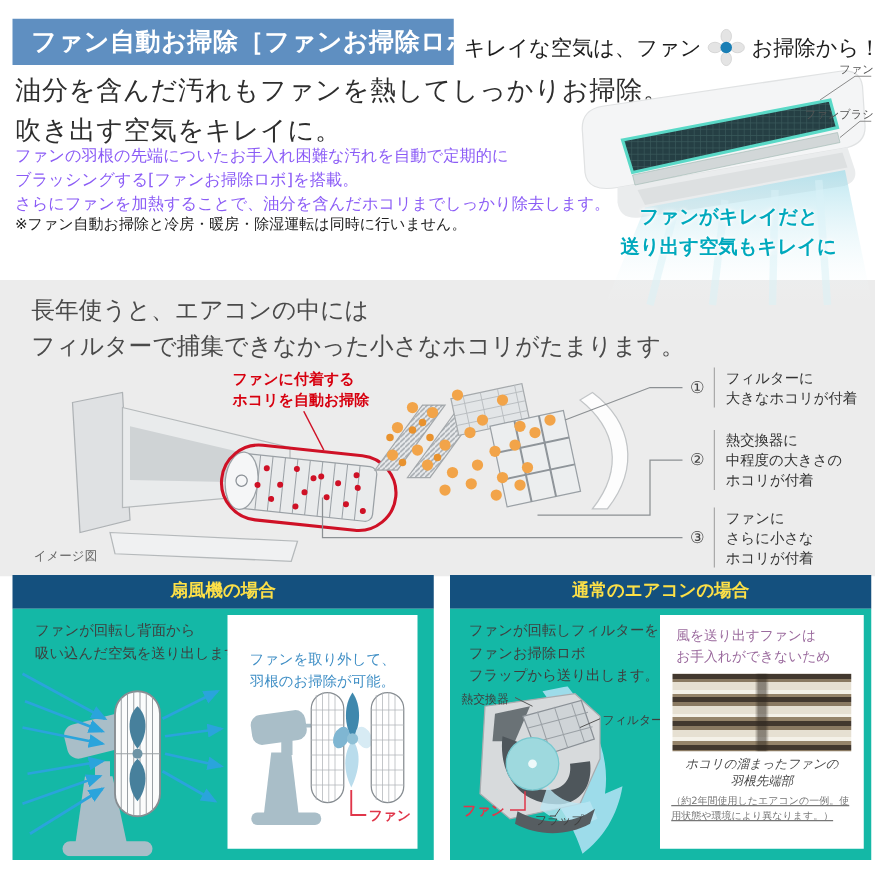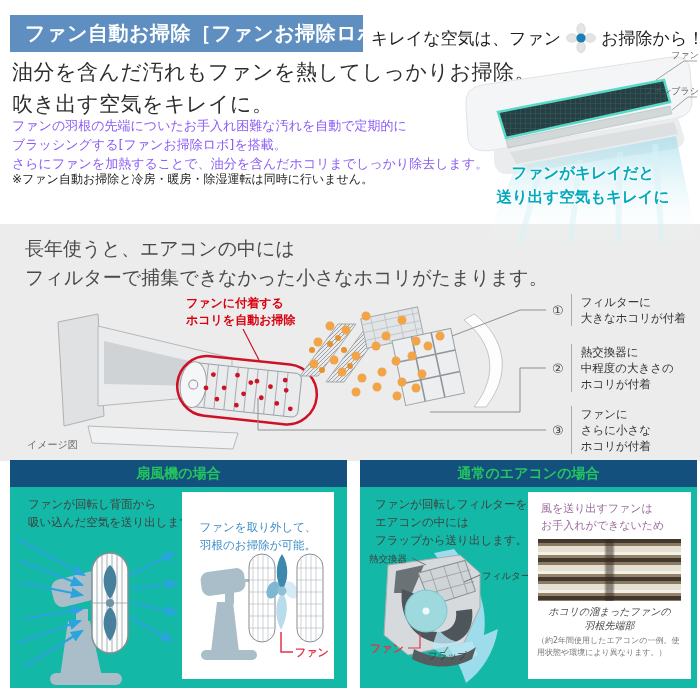--- a/index.html
+++ b/index.html
@@ -26,33 +26,33 @@
   .dust-svg{position:absolute;left:0;top:62px;}
   .callout{position:absolute;left:186px;top:71px;font-size:12px;font-weight:bold;color:#D7000F;
            line-height:1.4;white-space:nowrap;}
   .img-note{position:absolute;left:27px;top:214px;font-size:10px;color:#666;}
   .ds-item{position:absolute;left:552px;display:flex;align-items:center;}
   .ds-num{font-size:13px;color:#444;margin-right:7px;}
   .ds-bar{width:1px;align-self:stretch;background:#aaa;}
   .ds-text{font-size:11.5px;color:#333;line-height:1.4;padding-left:9px;white-space:nowrap;}
   
   .panel{position:absolute;top:460px;width:337px;}
-  .panel-h{height:27px;background:#14507E;color:#22c55e;font-size:14px;font-weight:bold;
+  .panel-h{height:27px;background:#14507E;color:#fde047;font-size:14px;font-weight:bold;
            text-align:center;line-height:27px;}
   .panel-b{position:relative;height:201px;background:#14b8a6;}
   .p-text{position:absolute;font-size:11.5px;color:#3f3f3f;line-height:1.55;white-space:nowrap;}
   .card{position:absolute;background:#fff;box-sizing:border-box;}
   .card-blue{font-size:11.5px;color:#3E8EC5;text-align:center;line-height:1.6;padding-top:26px;white-space:nowrap;}
   .card-purple{font-size:11px;color:#9B6B9E;line-height:1.5;padding:9px 0 0 13px;white-space:nowrap;}
   .photo{margin:5px auto 0;width:143px;height:62px;
      background:
        linear-gradient(to right,transparent 46%,rgba(45,38,30,.5) 48%,rgba(45,38,30,.5) 52%,transparent 54%),
        repeating-linear-gradient(to bottom,#42382e 0 4px,#8a7a62 4px 7px,#e6e0d2 7px 13px,#f4f1e8 13px 16px,#95846a 16px 19px);}
   .photo-cap{margin-top:4px;text-align:center;font-size:10px;color:#4a4a4a;line-height:1.35;font-style:italic;}
-  .photo-note{margin:3px 9px 0;font-size:8px;color:#777;line-height:1.45;}
+  .photo-note{margin:3px 9px 0;font-size:8px;color:#777;line-height:1.45;text-decoration:underline;}
   svg text{font-family:"DejaVu Sans","Liberation Sans",sans-serif;}
 </style>
 </head>
 <body>
 
 <div class="page">
 
   <div class="title-box">ファン自動お掃除［ファンお掃除ロボ］</div>
 
   <div class="tagline">
@@ -348,21 +348,21 @@
         </svg>
       </div>
     </div>
   </div>
 
   <div class="panel" style="left:360px">
     <div class="panel-h">通常のエアコンの場合</div>
     <div class="panel-b">
       <div class="p-text" style="left:15px;top:9px">
         <div>ファンが回転しフィルターを</div>
-        <div>エアコンの中には</div>
+        <div>ファンお掃除ロボ</div>
         <div>フラップから送り出します。</div>
       </div>
 
       <svg style="position:absolute;left:8px;top:62px" width="162" height="136" viewBox="0 0 162 136">
         <path d="M86,0 C110,30 120,58 116,86 L130,80 C126,104 114,122 98,134 C92,116 86,106 78,94 L94,92 C96,66 88,34 66,4 Z" fill="#ACE0F2" opacity=".9"></path>
         <polygon points="20,16 92,6 112,24 112,58 96,94 40,106 16,86" fill="#d7dadc" stroke="#a8acaf"></polygon>
         <polygon points="28,22 56,16 44,44 26,44" fill="#6a7276"></polygon>
         <path d="M34,40 C30,74 52,98 84,94 C100,90 106,76 104,60 L88,62 C90,78 78,86 62,82 C46,78 42,60 50,46 Z" fill="#4E565B"></path>
         <g transform="rotate(-8 80 34)">
           <polygon points="52,20 100,14 106,46 60,54" fill="#cfd4d7" stroke="#8a9096"></polygon>

